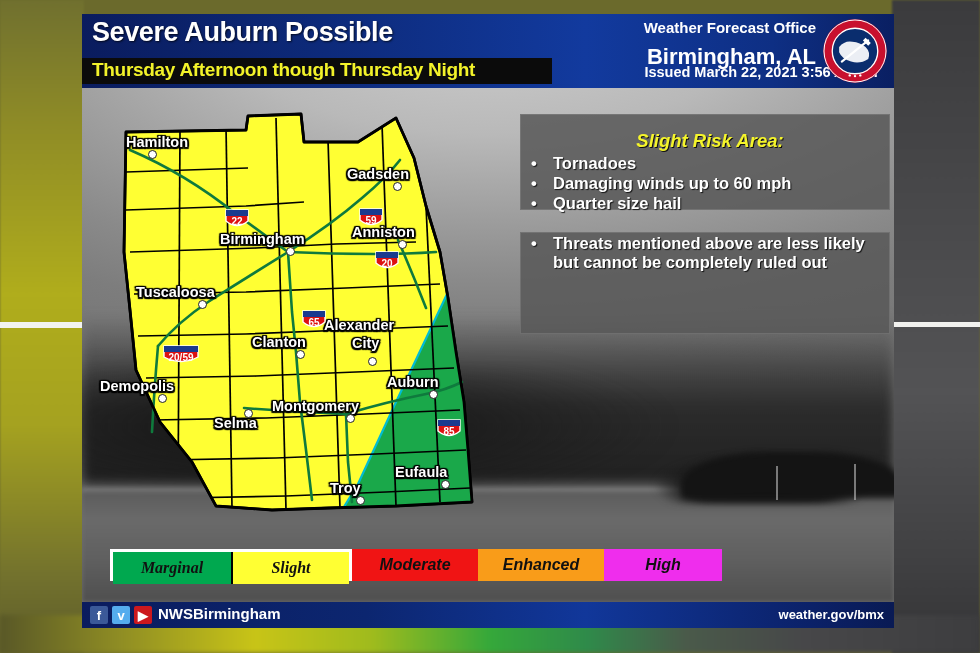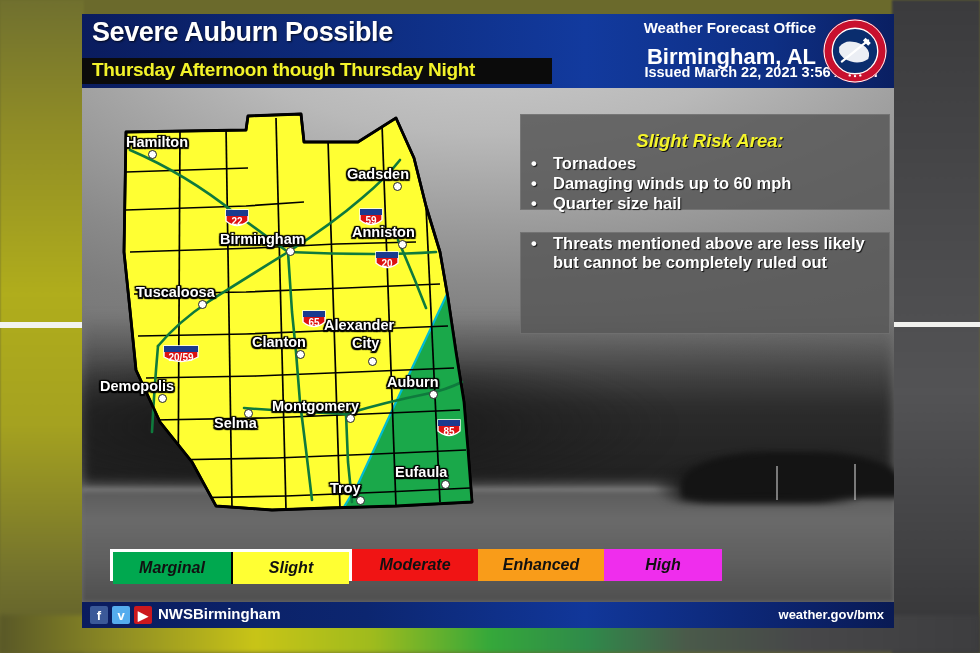--- a/index.html
+++ b/index.html
@@ -81,21 +81,21 @@
 
   .clabel{position:absolute;color:#fff;font-size:14.5px;font-weight:bold;white-space:nowrap;
     text-shadow:-1.5px 0 1px #000,1.5px 0 1px #000,0 -1.5px 1px #000,0 1.5px 1px #000,
                 -1.5px -1.5px 1px #000,1.5px 1.5px 1px #000,-1.5px 1.5px 1px #000,1.5px -1.5px 1px #000;}
   .cdot{position:absolute;width:7px;height:7px;border-radius:50%;background:#fff;border:1px solid #222;}
 
   
   #legend{position:absolute;left:28px;top:535px;width:618px;height:32px;display:flex;}
   .leg{height:32px;display:flex;align-items:center;justify-content:center;
     font-size:16px;font-weight:bold;font-style:italic;color:#111;box-sizing:border-box;}
-  .leg-grp{display:flex;border:3px solid #fff;box-sizing:border-box;}
+  .leg-grp{display:flex;border:3px solid #fff;box-sizing:border-box;font-family:Liberation Serif, serif;}
 
   
   .ftr{position:absolute;left:0;bottom:0;width:812px;height:26px;
     background:linear-gradient(90deg,#0a1c5e 0%,#0c2670 35%,#11379a 62%,#0b2168 90%,#091a54 100%);}
   .ftr-social{position:absolute;left:8px;top:4px;display:flex;gap:4px;align-items:center;}
   .sbtn{width:18px;height:18px;border-radius:2px;display:flex;align-items:center;justify-content:center;}
   .ftr-handle{position:absolute;left:76px;top:3px;color:#fff;font-size:15px;font-weight:bold;}
   .ftr-url{position:absolute;right:10px;top:5px;color:#fff;font-size:13px;font-weight:bold;}
 </style>
 </head>

